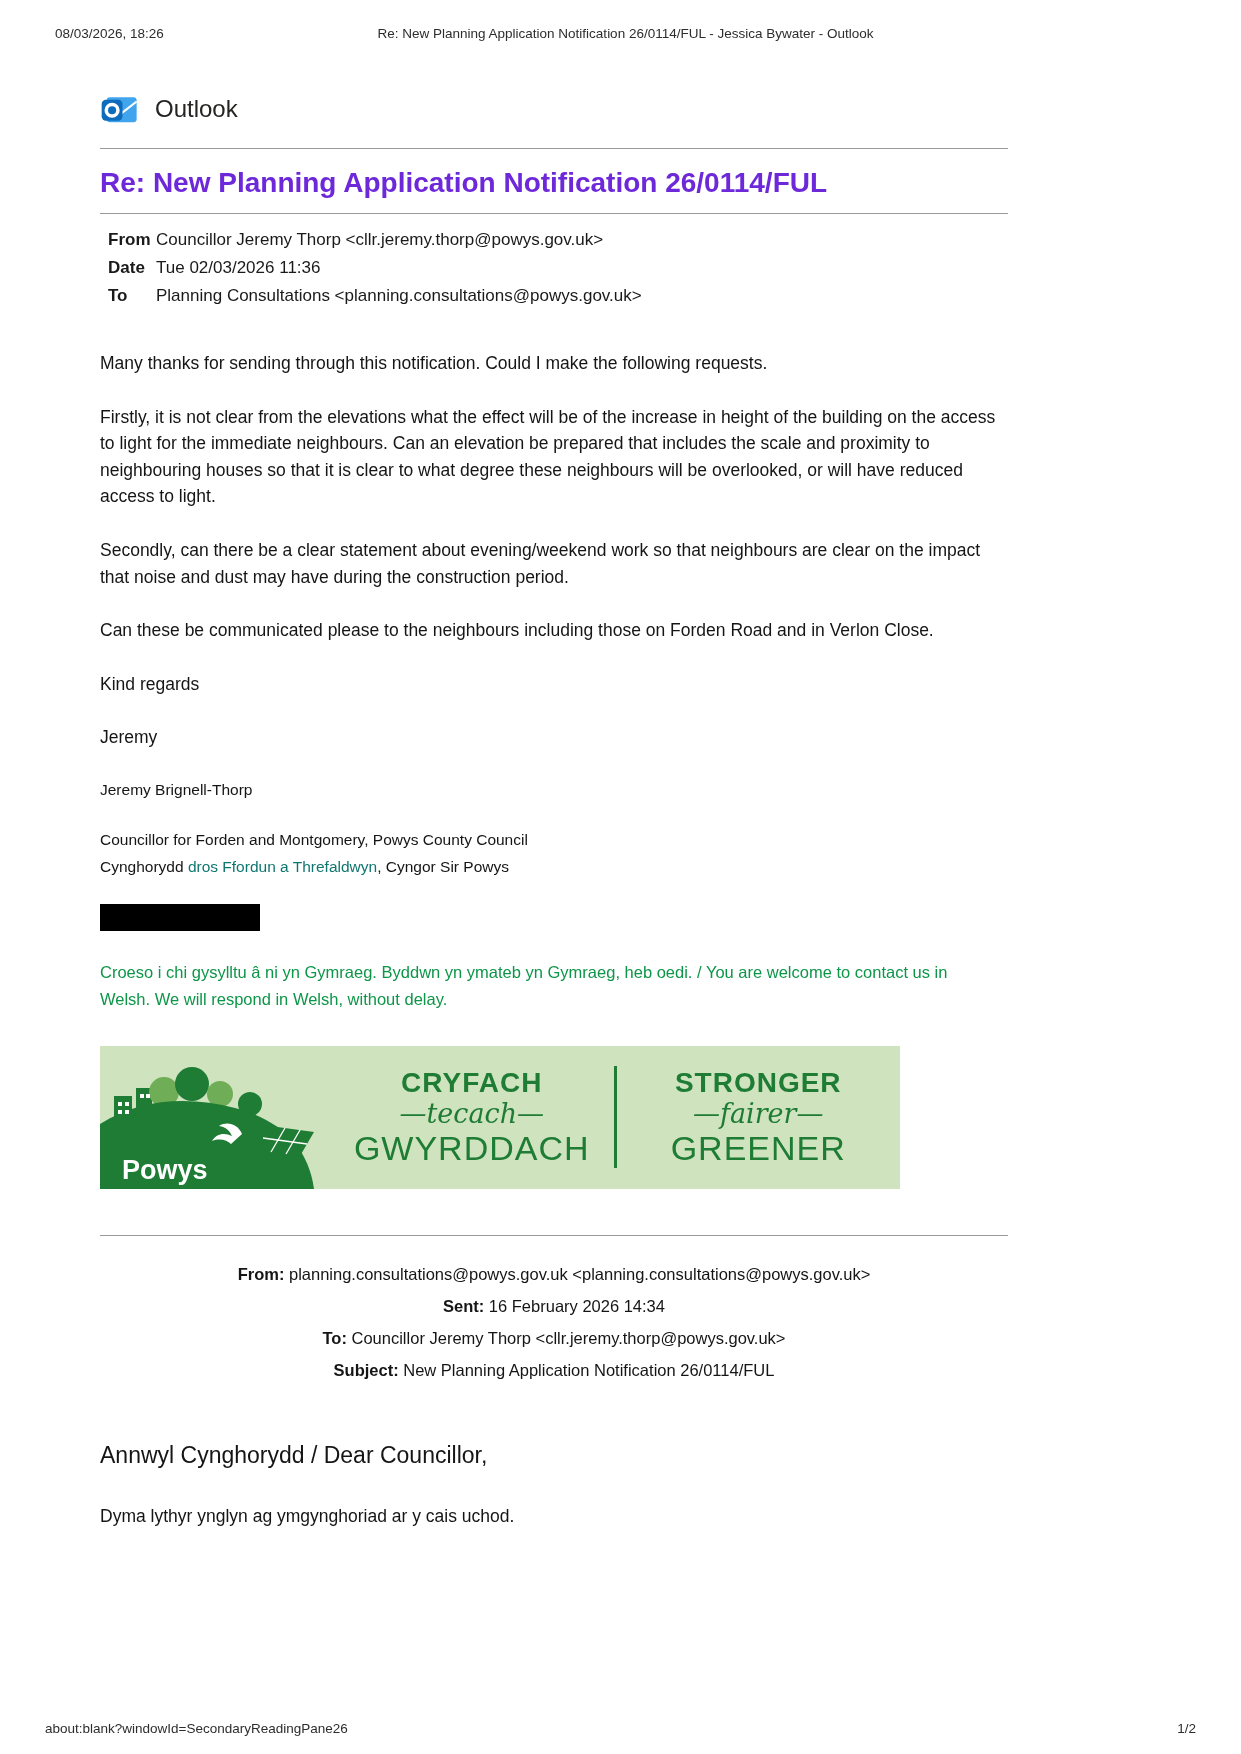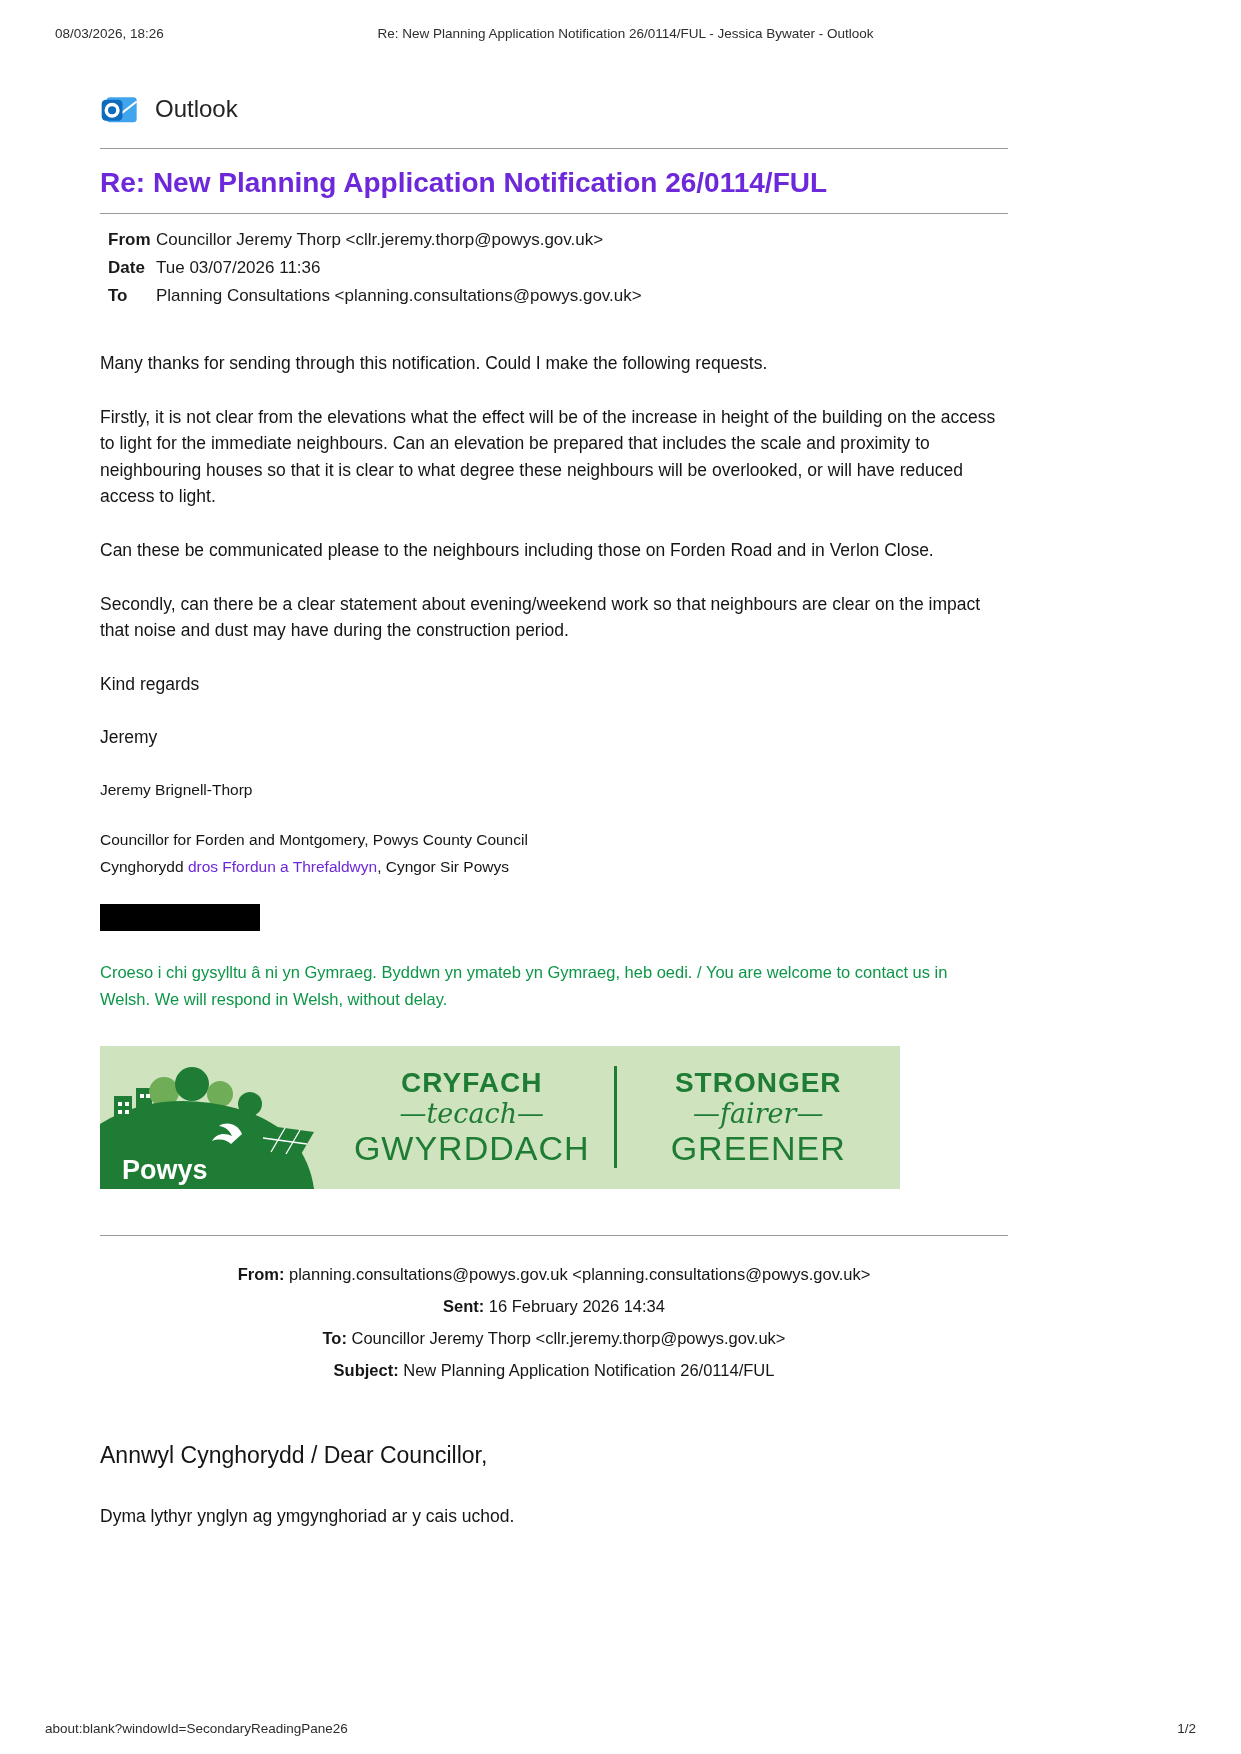--- a/index.html
+++ b/index.html
@@ -29,21 +29,21 @@
   .rule.r2{margin-top:14px;}
   .rule.r3{margin-top:46px;}
   .subject{font-size:28px;font-weight:bold;margin:18px 0 0;color:#6d28d9;}
   .meta{margin:16px 0 0 8px;font-size:17px;}
   .meta-row{display:flex;margin-bottom:8px;}
   .meta-label{font-weight:bold;width:48px;flex:none;}
   .body{margin-top:44px;font-size:17.5px;line-height:1.52;color:#151515;}
   .body p{margin:0 0 27px;}
   .sig-name{font-size:15.5px;margin-top:0;}
   .sig-role{font-size:15.5px;line-height:1.7;margin-top:26px;}
-  .role-muted{color:#6d28d9;}
+  .role-muted{color:#0f766e;}
   .redacted{width:160px;height:27px;background:var(--redaction);margin-top:24px;}
   .welsh-notice{color:var(--accent-green);font-size:16.5px;line-height:1.6;margin-top:28px;max-width:885px;}
   
   .banner{margin-top:34px;width:800px;height:143px;background:var(--banner-bg);display:flex;align-items:center;}
   .powys-logo{width:230px;height:143px;flex:none;}
   .lf{fill:var(--banner-green);}
   .lf-light{fill:var(--banner-green-light);}
   .banner-col{flex:1;text-align:center;color:var(--banner-green);line-height:1.05;}
   .b-bold{font-weight:bold;font-size:28px;letter-spacing:1px;}
   .b-bold-lg{font-weight:normal;font-size:34px;letter-spacing:1px;}
@@ -84,33 +84,33 @@
 
     <hr class="rule r2">
 
     <div class="meta">
       <div class="meta-row">
         <span class="meta-label">From</span>
         <span class="meta-value">Councillor Jeremy Thorp &lt;cllr.jeremy.thorp@powys.gov.uk&gt;</span>
       </div>
       <div class="meta-row">
         <span class="meta-label">Date</span>
-        <span class="meta-value">Tue 03/07/2026 11:36</span>
+        <span class="meta-value">Tue 02/03/2026 11:36</span>
       </div>
       <div class="meta-row">
         <span class="meta-label">To</span>
         <span class="meta-value">Planning Consultations &lt;planning.consultations@powys.gov.uk&gt;</span>
       </div>
     </div>
 
     <div class="body">
       <p>Many thanks for sending through this notification. Could I make the following requests.</p>
       <p>Firstly, it is not clear from the elevations what the effect will be of the increase in height of the building on the access to light for the immediate neighbours. Can an elevation be prepared that includes the scale and proximity to neighbouring houses so that it is clear to what degree these neighbours will  be overlooked, or will have reduced access to light.</p>
+      <p>Secondly, can there be a clear statement about evening/weekend work so that neighbours are clear on the impact that noise and dust may have during the construction period.</p>
       <p>Can these be communicated please to the neighbours including those on Forden Road and in Verlon Close.</p>
-      <p>Secondly, can there be a clear statement about evening/weekend work so that neighbours are clear on the impact that noise and dust may have during the construction period.</p>
       <p>Kind regards</p>
       <p>Jeremy</p>
 
       <div class="sig-name">Jeremy Brignell-Thorp</div>
 
       <div class="sig-role">
         <div>Councillor for Forden and Montgomery, Powys County Council</div>
         <div><span>Cynghorydd </span><span class="role-muted">dros Ffordun a Threfaldwyn</span><span>, Cyngor Sir Powys</span></div>
       </div>
 

